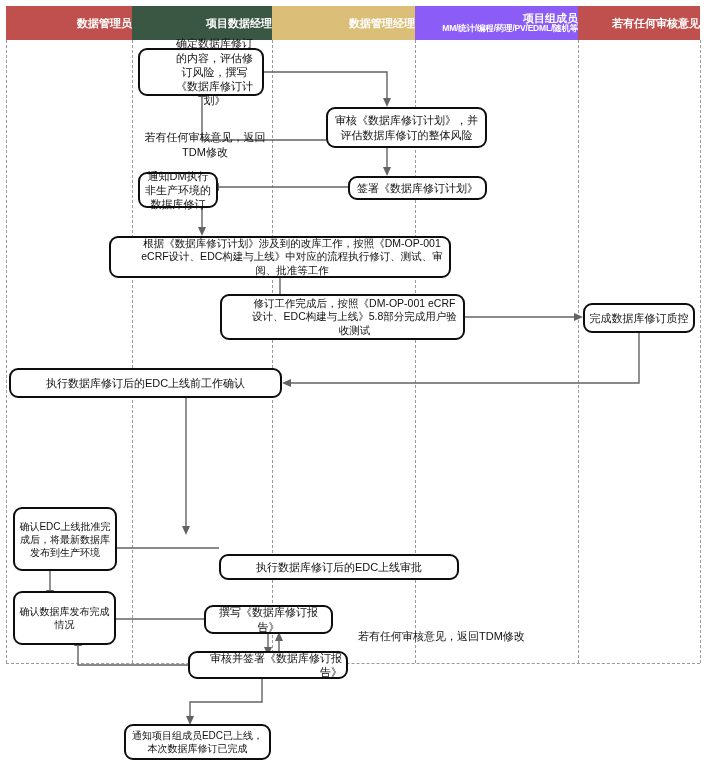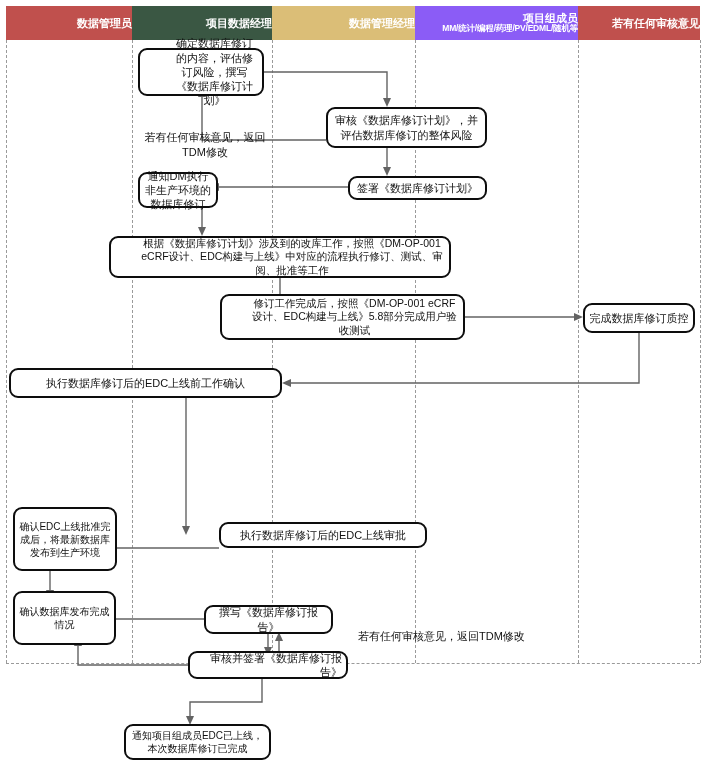--- a/index.html
+++ b/index.html
@@ -148,21 +148,21 @@
   </div>
 
   <div class="node fs11" style="left:9px;top:368px;width:273px;height:30px;">
     <span>执行数据库修订后的EDC上线前工作确认</span>
   </div>
 
   <div class="node fs10" style="left:13px;top:507px;width:104px;height:64px;">
     <span>确认EDC上线批准完成后，将最新数据库发布到生产环境</span>
   </div>
 
-  <div class="node fs11" style="left:219px;top:522px;width:208px;height:26px;text-align:center;">
+  <div class="node fs11" style="left:219px;top:554px;width:240px;height:26px;text-align:center;">
     <span>执行数据库修订后的EDC上线审批</span>
   </div>
 
   <div class="node fs10" style="left:13px;top:591px;width:103px;height:54px;">
     <span>确认数据库发布完成情况</span>
   </div>
 
   <div class="node fs11" style="left:204px;top:605px;width:129px;height:29px;">
     <span>撰写《数据库修订报告》</span>
   </div>

